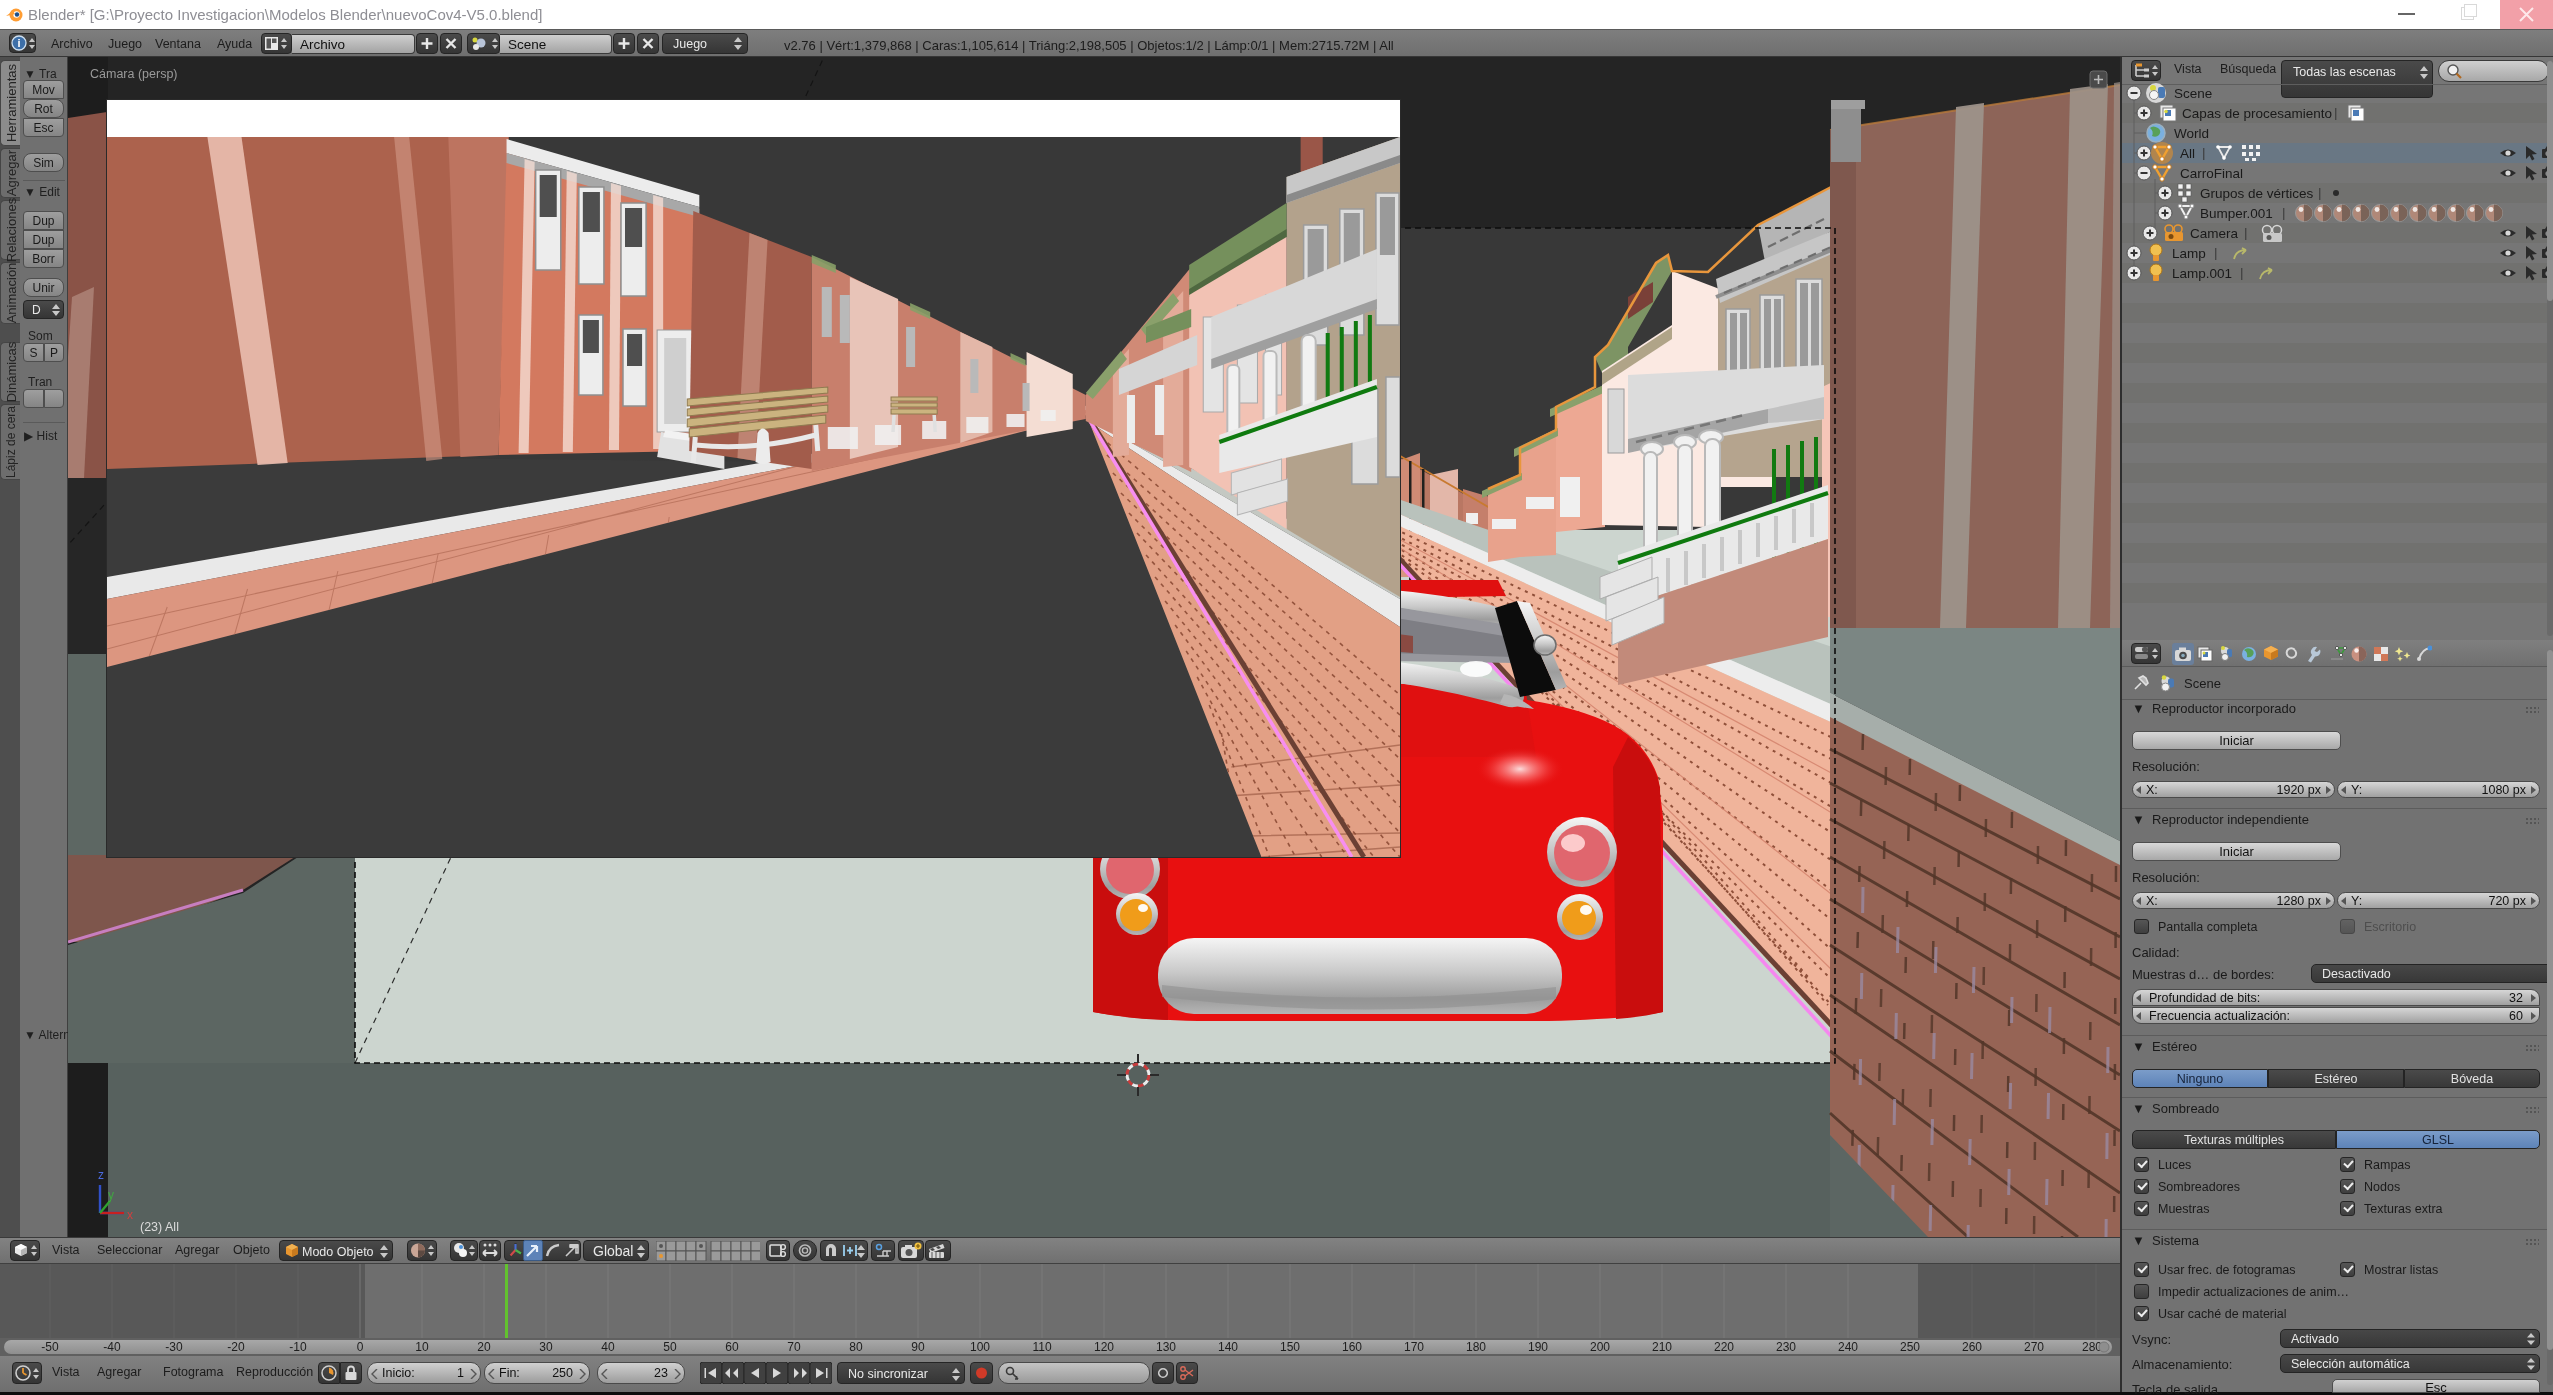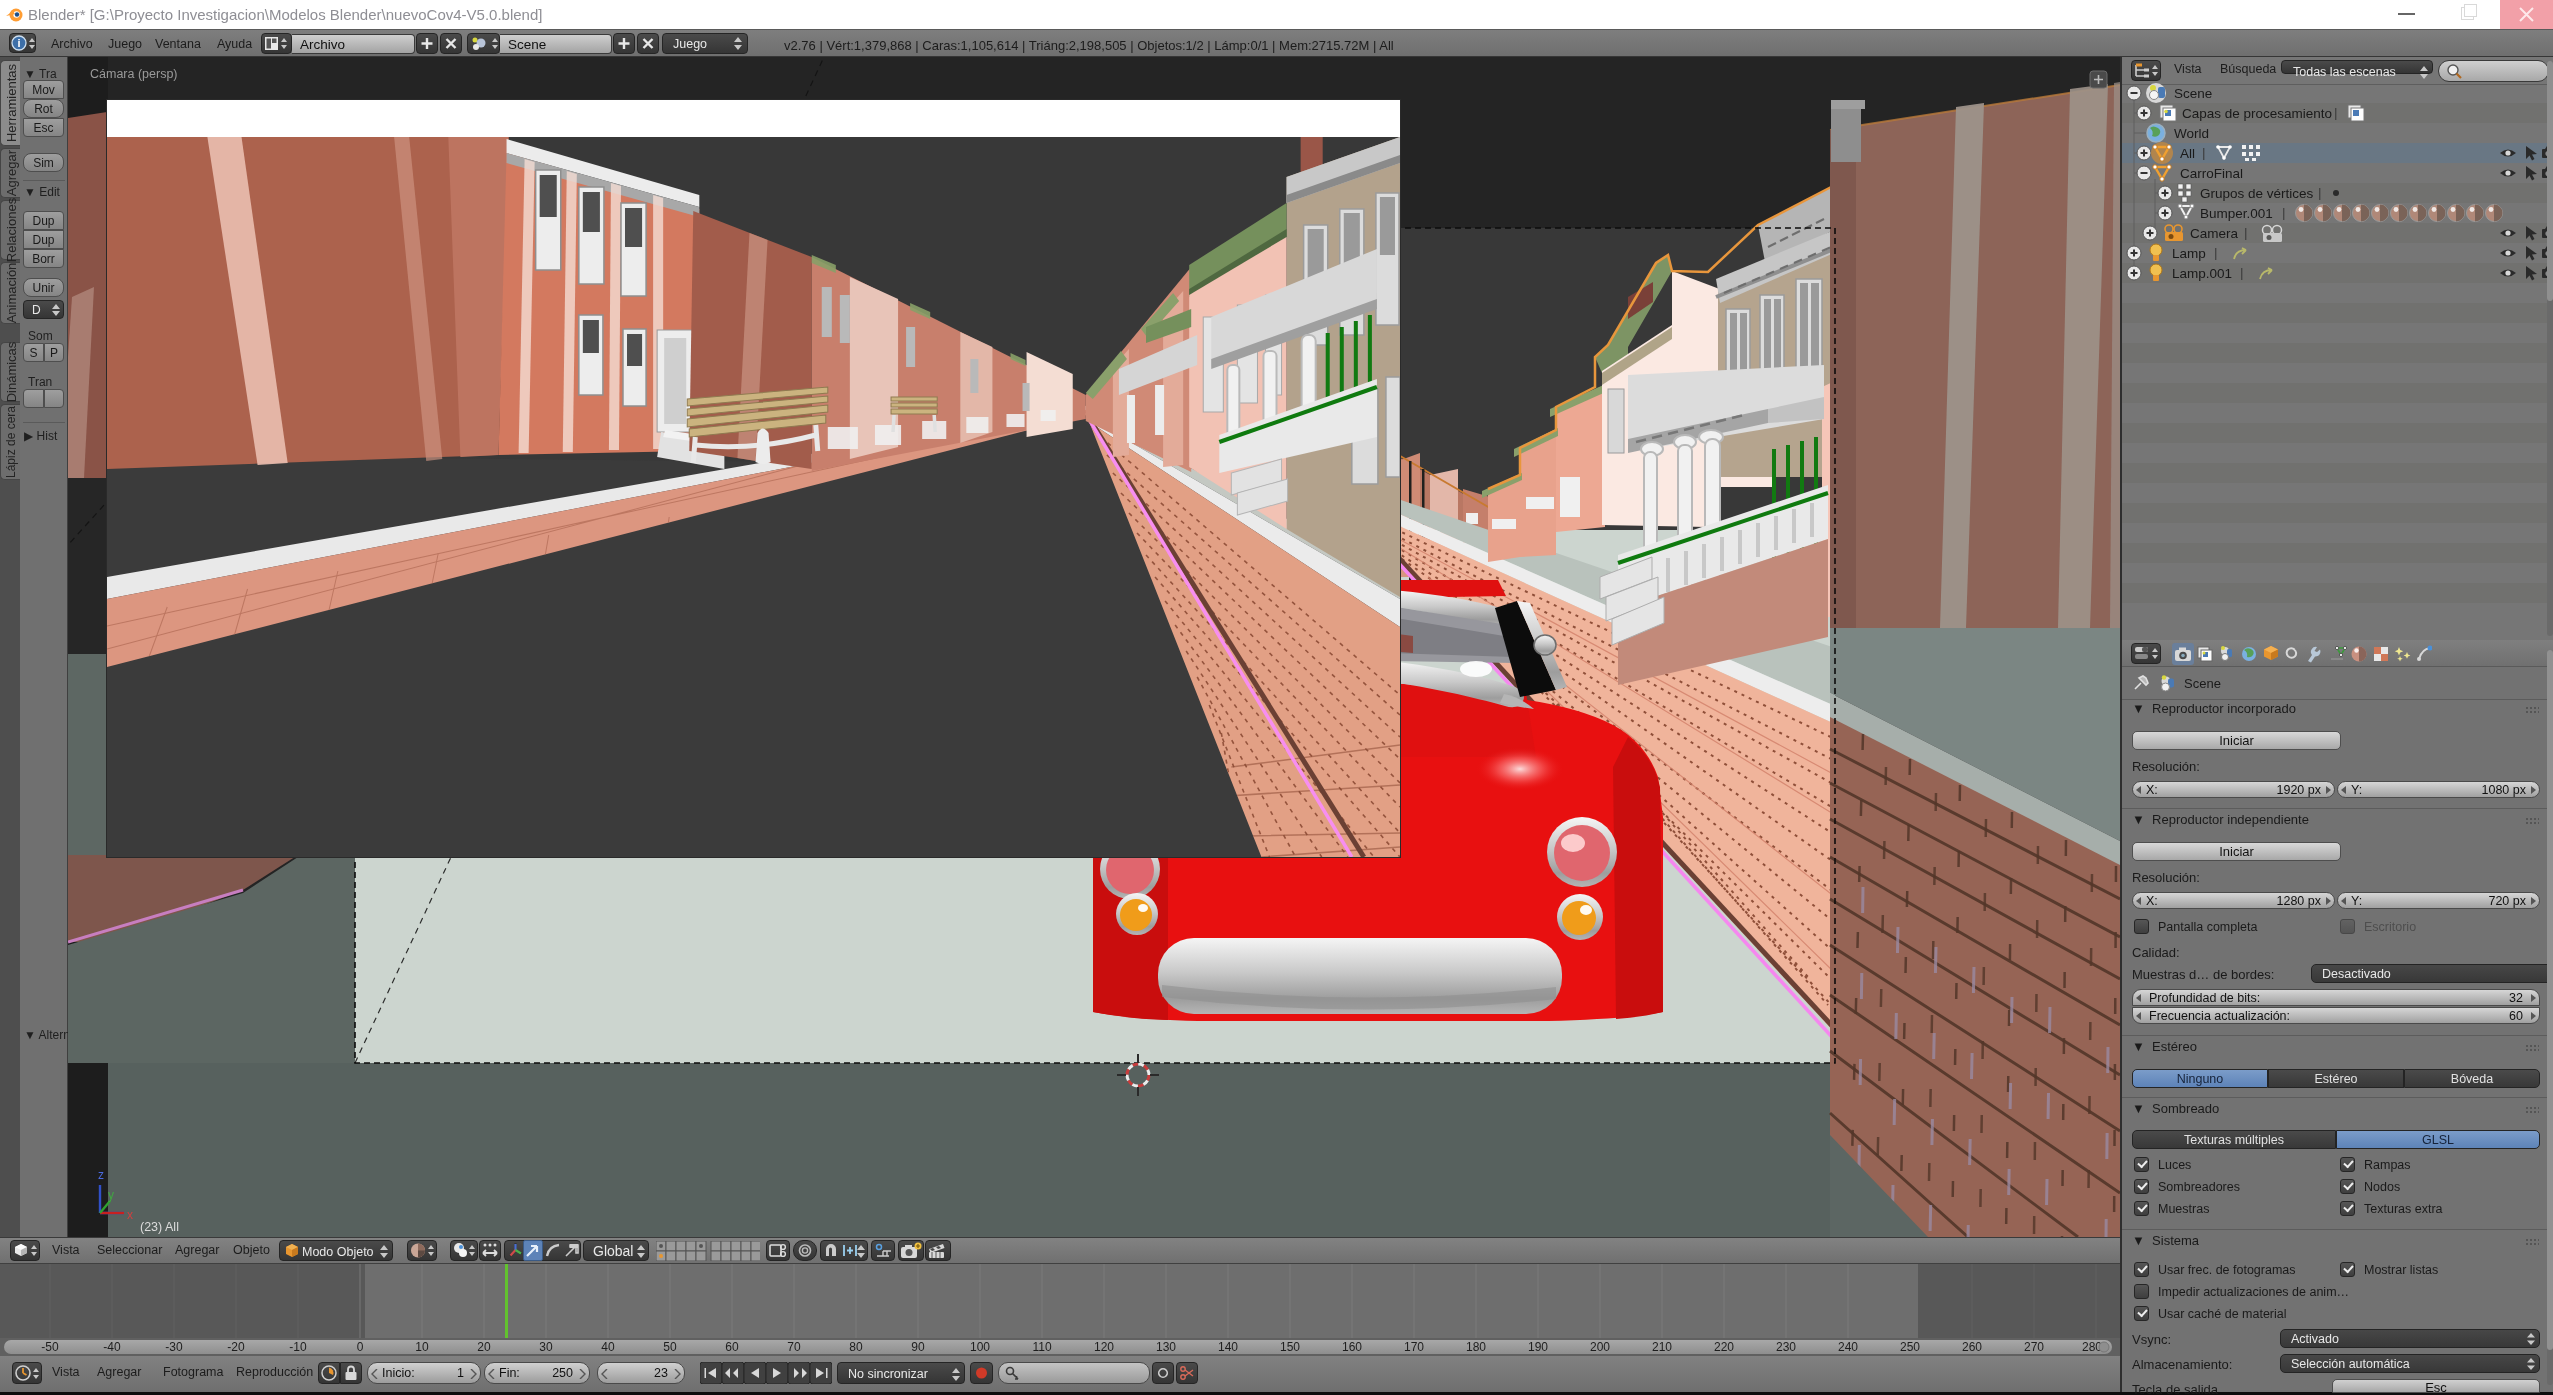--- a/index.html
+++ b/index.html
@@ -682,21 +682,21 @@
     <svg width="28" height="19">
         <path d="M4 4 h6 M4 4 v11 M4 9 h8 M4 15 h8" stroke="#ccc" stroke-width="1.6" fill="none"></path>
         <rect x="4" y="2.5" width="6" height="3" fill="#e8962f"></rect>
         <rect x="12" y="7.5" width="5" height="3" fill="#ccc"></rect>
         <rect x="12" y="13.5" width="5" height="3" fill="#ccc"></rect>
         <path d="M20 8 l3 -4 l3 4 Z M20 11 l3 4 l3 -4 Z" fill="#c8c8c8"></path>
       </svg>
   </div>
   <div class="abs txt" style="left:52px;top:5px;">Vista</div>
   <div class="abs txt" style="left:98px;top:5px;">Búsqueda</div>
-  <div class="abs darkbtn wtxt" style="left:159px;top:3px;width:152px;height:14px;font-size:12.5px;padding:4px 0 0 11px;">Todas las escenas
+  <div class="abs darkbtn wtxt" style="left:159px;top:3px;width:152px;height:38px;font-size:12.5px;padding:4px 0 0 11px;">Todas las escenas
     <svg class="abs" style="right:4px;top:4px" width="8" height="15">
         <path d="M0 6 l4 -5 l4 5 Z M0 9 l4 5 l4 -5 Z" fill="#c8c8c8"></path>
       </svg>
   </div>
   <div class="abs" style="left:316px;top:3px;width:111px;height:22px;background:linear-gradient(#cfcfcf,#a8a8a8);border:1px solid #3a3a3a;border-radius:11px;">
     <svg style="position:absolute;left:6px;top:2px" width="18" height="18">
         <circle cx="8" cy="7" r="5" fill="#f0f0f0" stroke="#555" stroke-width="1.4"></circle>
         <path d="M11.5 10.5 L16 15" stroke="#b06820" stroke-width="2.2"></path>
       </svg>
   </div>

